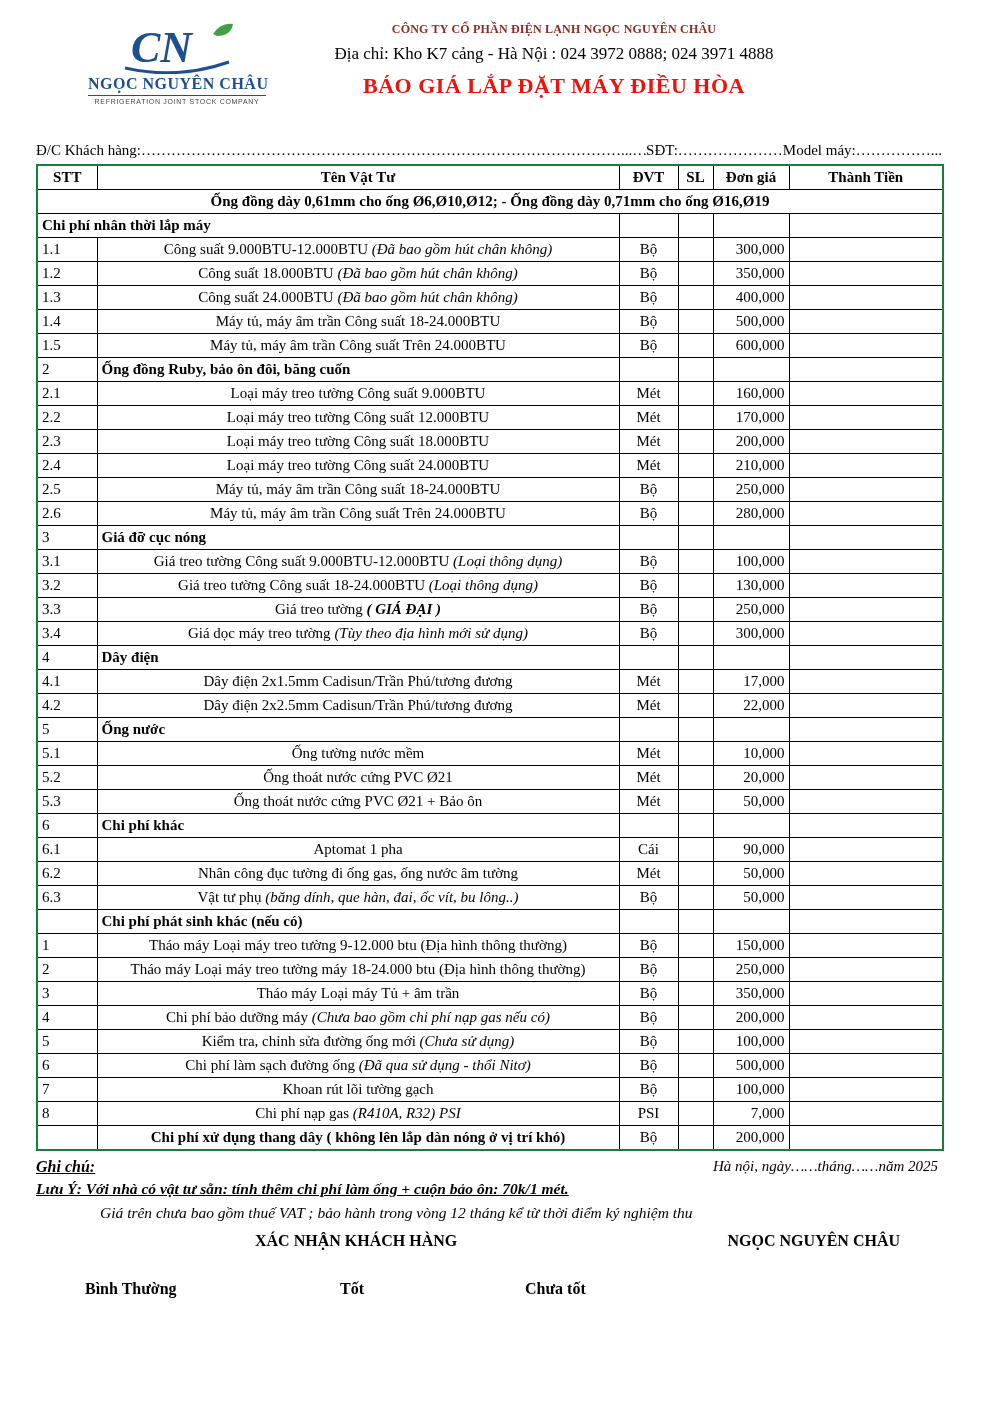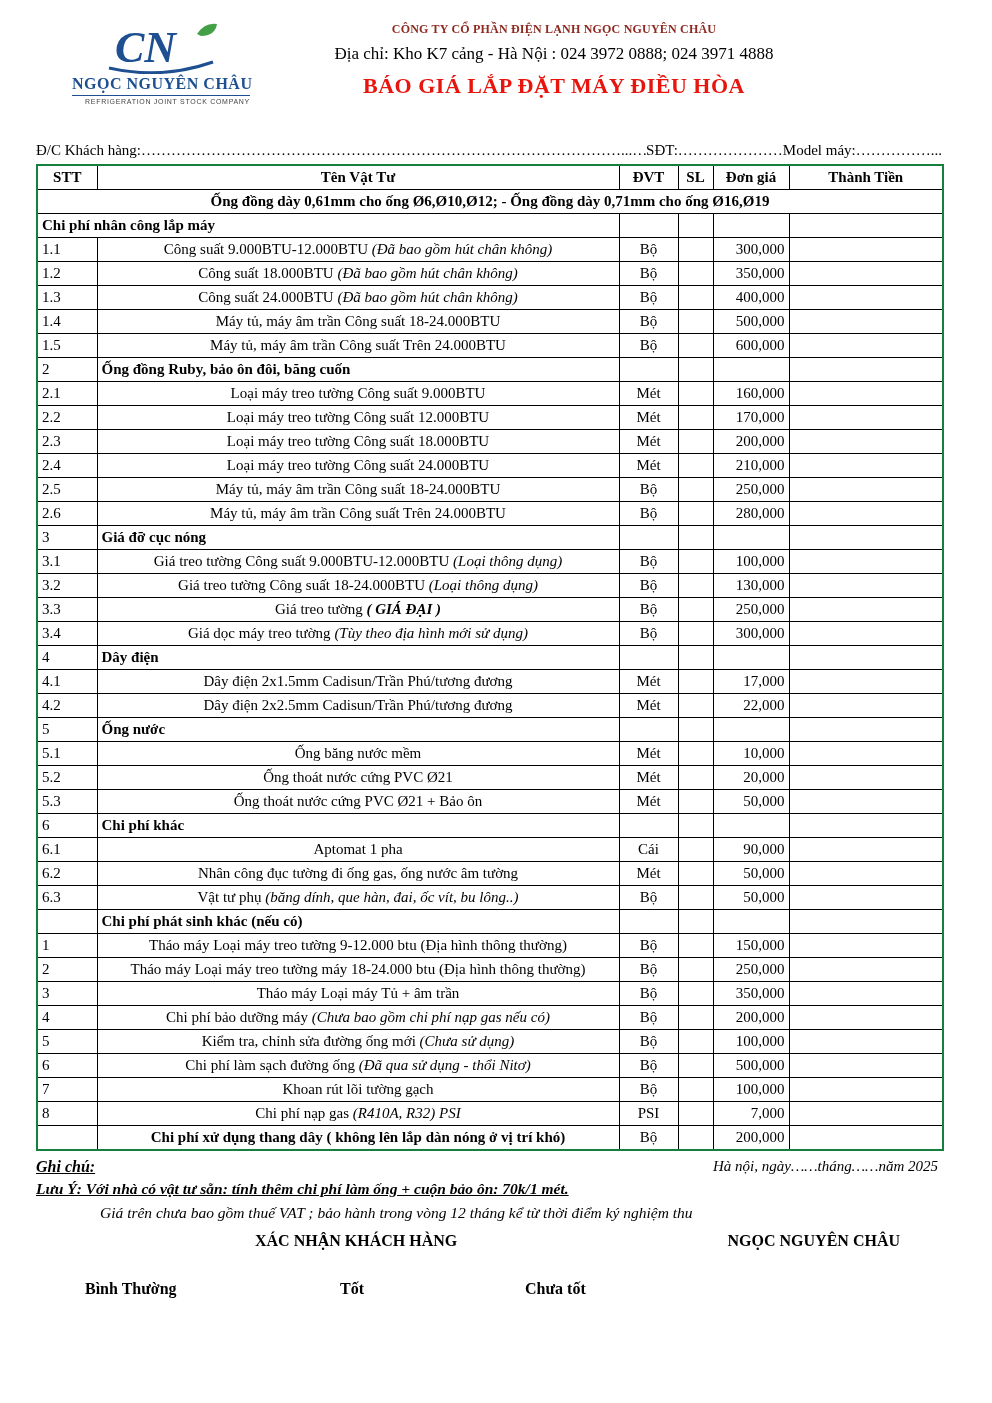--- a/index.html
+++ b/index.html
@@ -8,21 +8,21 @@
     --title-red:#e8150f;
     --leaf-green:#43a047;
   }
   html,body{margin:0;padding:0;}
   body{width:992px;height:1403px;background:#ffffff;color:#000;
        font-family:"Liberation Serif",serif;overflow:hidden;}
   .page{position:relative;width:906px;margin:0 0 0 36px;padding-top:14px;}
 
   
   .header{position:relative;height:124px;}
-  .logo{position:absolute;left:36px;top:6px;width:178px;text-align:right;}
+  .logo{position:absolute;left:52px;top:6px;width:178px;text-align:center;}
   .logo-mark{display:block;margin:0 auto;}
   .logo-name{color:var(--brand-blue);font-weight:bold;font-size:16px;letter-spacing:.5px;white-space:nowrap;margin-top:1px;}
   .logo-sub{color:#444;font-family:"Liberation Sans",sans-serif;font-size:7px;letter-spacing:.7px;
             border-top:1.5px solid var(--brand-blue);padding-top:2px;margin-top:2px;white-space:nowrap;}
   .header-center{margin-left:130px;width:776px;text-align:center;padding-top:8px;}
   .company-name{color:var(--maroon);font-weight:bold;font-size:12px;letter-spacing:.2px;white-space:nowrap;}
   .company-address{font-size:17px;margin-top:7px;white-space:nowrap;}
   .doc-title{color:var(--title-red);font-weight:bold;font-size:22px;margin-top:9px;letter-spacing:.5px;white-space:nowrap;}
 
   
@@ -109,21 +109,21 @@
         <th>SL</th>
         <th>Đơn giá</th>
         <th>Thành Tiền</th>
       </tr>
     </thead>
     <tbody>
         <tr>
           <td class="c-note" colspan="6">Ống đồng dày 0,61mm cho ống Ø6,Ø10,Ø12;  - Ống đồng dày 0,71mm cho ống Ø16,Ø19</td>
         </tr>
         <tr>
-          <td class="c-section" colspan="2">Chi phí nhân công lắp máy</td>
+          <td class="c-section" colspan="2">Chi phí nhân thời lắp máy</td>
           <td class="c-dvt"></td>
           <td class="c-sl"></td>
           <td class="c-money"></td>
           <td class="c-money"></td>
         </tr>
         <tr>
           <td class="c-stt">1.1</td>
           <td class="c-name"><span>Công suất 9.000BTU-12.000BTU </span><span class="i">(Đã bao gồm hút chân không)</span></td>
           <td class="c-dvt">Bộ</td>
           <td class="c-sl"></td>
@@ -285,21 +285,21 @@
         <tr>
           <td class="c-stt">5</td>
           <td class="c-section">Ống nước</td>
           <td class="c-dvt"></td>
           <td class="c-sl"></td>
           <td class="c-money"></td>
           <td class="c-money"></td>
         </tr>
         <tr>
           <td class="c-stt">5.1</td>
-          <td class="c-name"><span>Ống băng nước mềm</span></td>
+          <td class="c-name"><span>Ống tường nước mềm</span></td>
           <td class="c-dvt">Mét</td>
           <td class="c-sl"></td>
           <td class="c-money">10,000</td>
           <td class="c-money"></td>
         </tr>
         <tr>
           <td class="c-stt">5.2</td>
           <td class="c-name"><span>Ống thoát nước cứng PVC Ø21</span></td>
           <td class="c-dvt">Mét</td>
           <td class="c-sl"></td>

